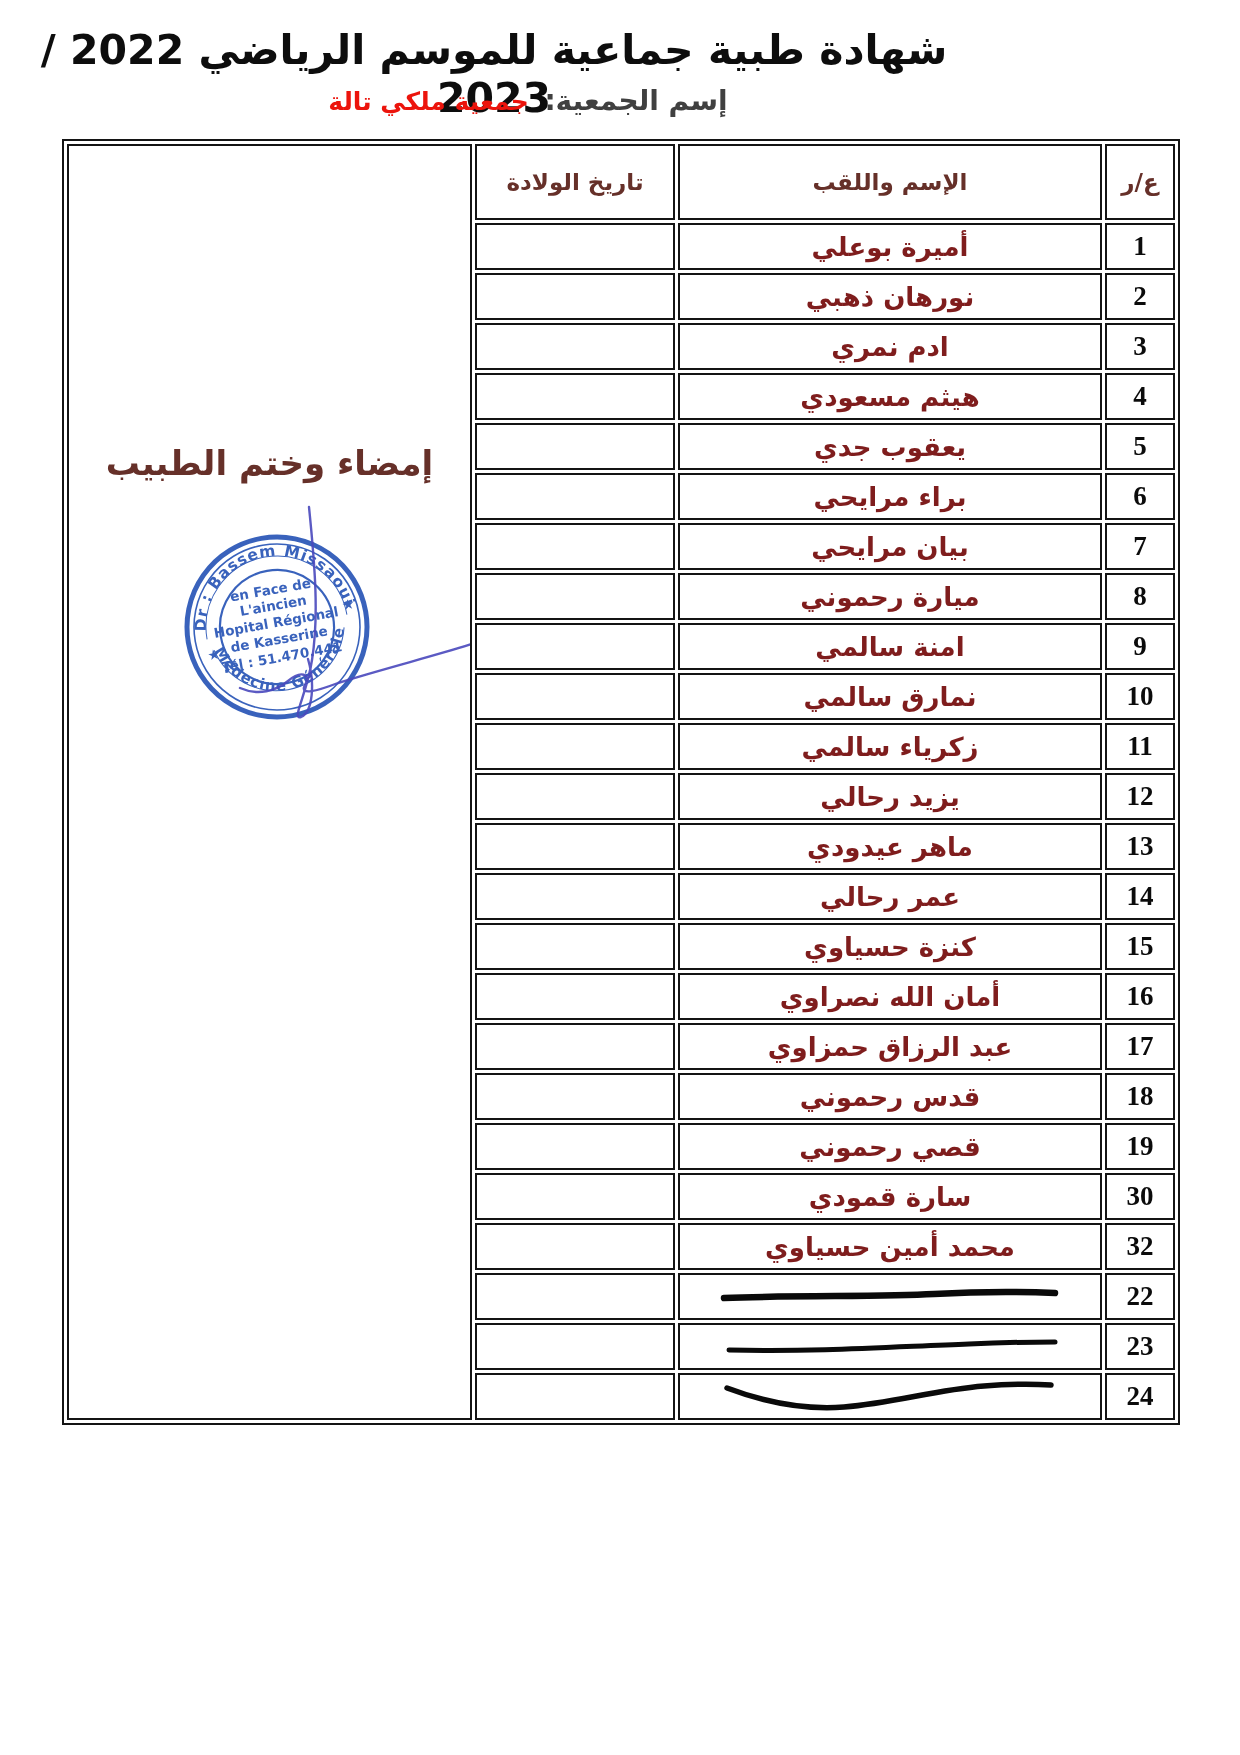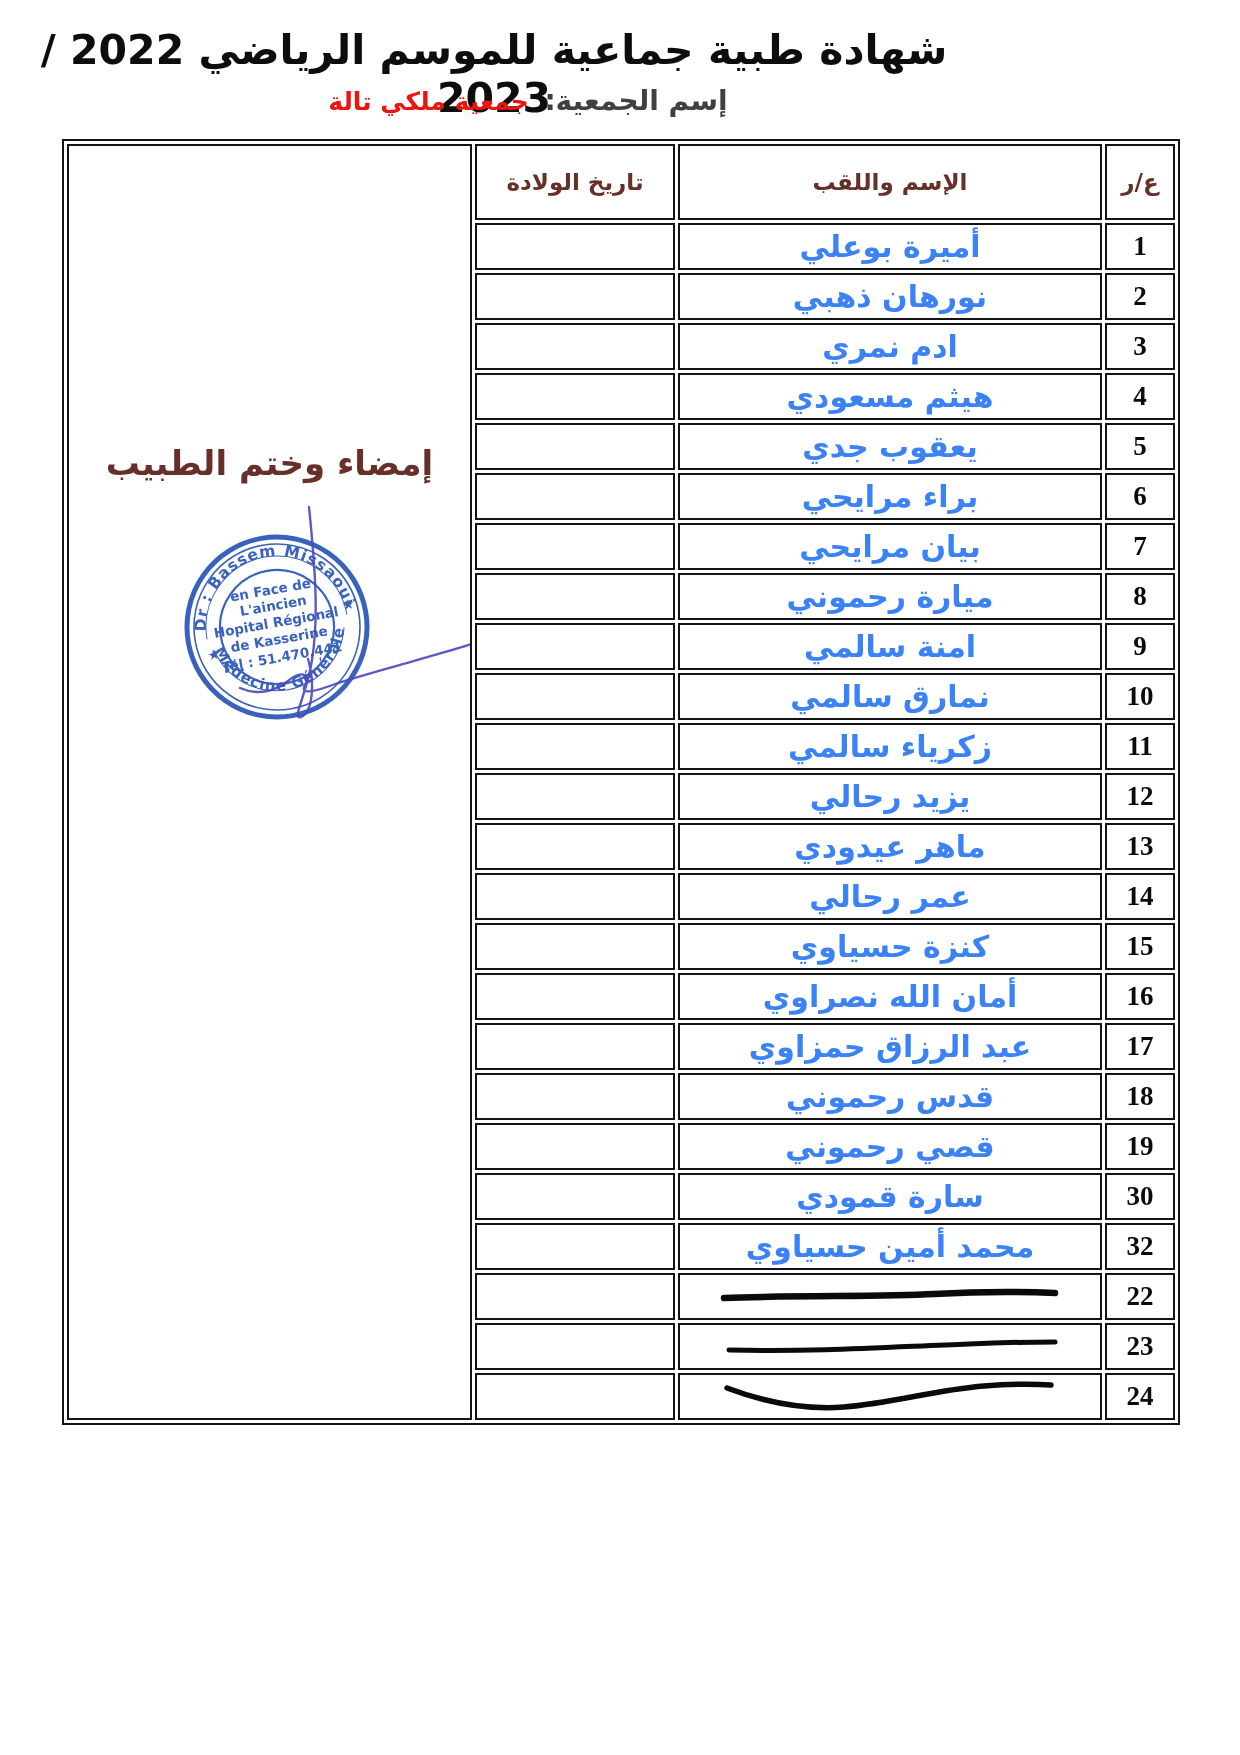--- a/index.html
+++ b/index.html
@@ -21,21 +21,21 @@
     position:absolute;left:62px;top:139px;width:1118px;table-layout:fixed;
     direction:rtl;border-collapse:separate;border-spacing:3px;
     border:2px solid #141414;background:#fff;
   }
   table.roster th, table.roster td{border:2px solid #141414;background:#fff;overflow:hidden;}
   th.hdr{height:70px;vertical-align:middle;text-align:center;
     color:#663029;font-size:23px;font-weight:bold;}
   td.num{height:41px;text-align:center;vertical-align:middle;
     font-family:"Liberation Serif",serif;font-size:27px;font-weight:bold;color:#0b0b0b;}
   td.name{height:41px;text-align:center;vertical-align:middle;
-    font-size:30px;font-weight:bold;color:#3b82f6;white-space:nowrap;}
+    font-size:26px;font-weight:bold;color:#7f1d1d;white-space:nowrap;}
   td.date{height:41px;}
   td.sigcell{vertical-align:top;padding:12px;position:relative;text-decoration:underline;}
   .sig-inner{position:absolute;left:0;top:0;right:0;bottom:0;}
   .sig-label{
     position:absolute;top:297px;left:0;width:100%;text-align:center;direction:rtl;
     font-size:34px;font-weight:bold;color:#663029;
   }
   svg.stamp{position:absolute;left:113px;top:386px;}
   svg.autograph{position:absolute;left:0;top:0;}
   svg.strike{display:block;margin:0 auto;}

